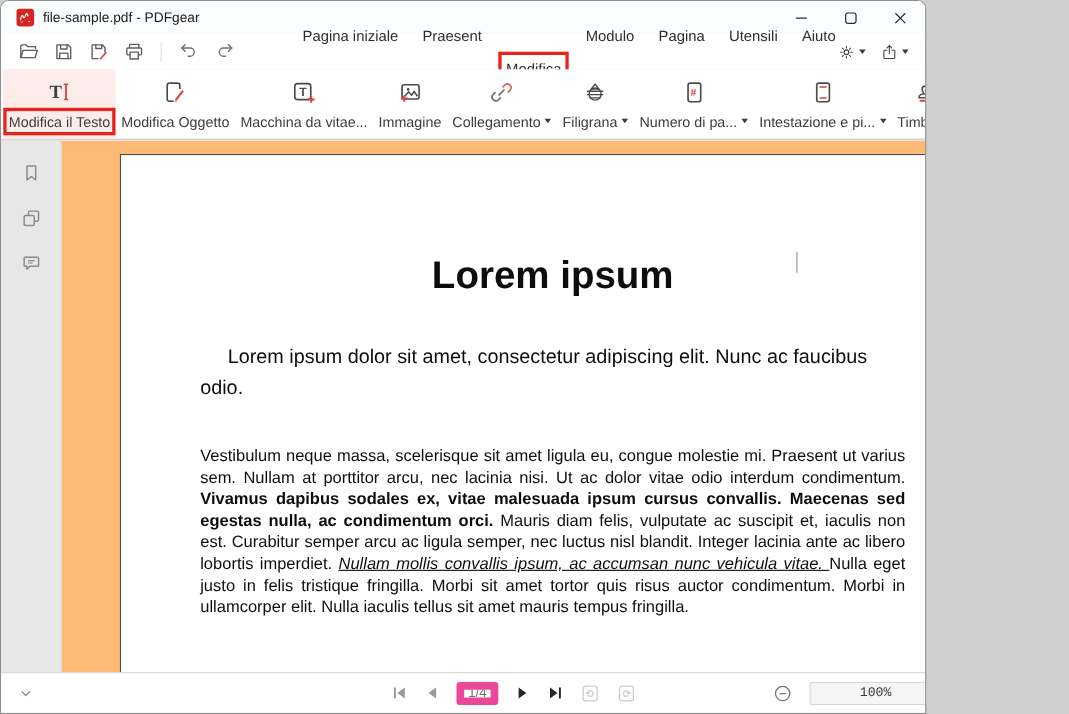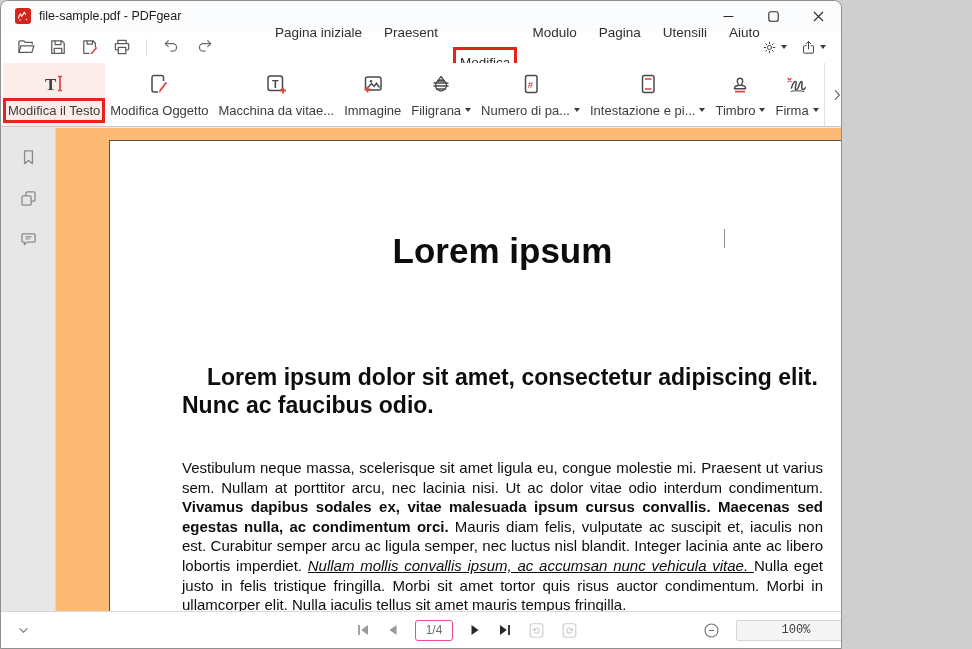--- a/index.html
+++ b/index.html
@@ -44,40 +44,40 @@
   .content { position:absolute; top:127px; left:0; right:0; bottom:37px; background:#fdba74; }
   .side-panel { position:absolute; left:0; top:0; bottom:0; width:55px; background:#e7e7e7;
                 border-right:1px solid #dbdbdb; display:flex; flex-direction:column; align-items:center;
                 padding-top:16px; gap:15px; }
   .sp-btn { width:26px; height:26px; display:flex; align-items:center; justify-content:center; }
   .viewer { position:absolute; left:56px; right:0; top:0; bottom:0; overflow:hidden; }
 
   .page { position:absolute; left:52px; top:12px; width:792px; height:620px; background:#fff;
           border:1px solid #4f4f4f; padding:0 77px 0 72px; color:#0d0d0d; }
   .doc-title { margin-top:90px; font-size:35px; line-height:40px; font-weight:bold; text-align:center; }
-  .doc-heading { margin-top:93px; font-size:23px; line-height:27.5px; font-weight:bold; text-indent:25px; }
+  .doc-heading { margin-top:40px; font-size:18px; line-height:27.5px; font-weight:normal; text-indent:25px; }
   .doc-body { margin-top:39px; font-size:15px; line-height:19.6px; text-align:justify; }
   .seg-bold { font-weight:bold; }
   .seg-italic { font-style:italic;text-decoration:underline; }
   .text-caret { position:absolute; left:614px; top:88px; width:1px; height:19px; background:#8f8f8f; }
 
   .float-btn { position:absolute; width:39px; height:39px; border-radius:50%;
                display:flex; align-items:center; justify-content:center;
                box-shadow:0 0 0 3px rgba(255,255,255,.9), 0 1px 5px rgba(0,0,0,.25); }
   .float-word { left:848px; top:37px; background:#1d88e8; }
   .float-ai { left:848px; top:422px; background:#e8625c; }
   .scroll-thumb { position:absolute; left:904px; top:36px; width:7px; height:55px; background:#b9b9b9; border-radius:3.5px; }
 
   
   .bottombar { position:absolute; left:0; right:0; bottom:0; height:37px; background:#fff; border-top:1px solid #d8d8d8; }
   .bb-item { position:absolute; top:0; height:100%; display:flex; align-items:center; }
   .sidebar-toggle { left:14px; }
   .pager { left:354px; gap:14px; }
   .pg-btn { display:flex; align-items:center; justify-content:center; }
-  .page-input { width:38px; height:21px; border:1px solid #ec4899; border-radius:3px; text-align:center;
+  .page-input { width:38px; height:21px; border:7px solid #ec4899; border-radius:3px; text-align:center;
                 font-size:12px; color:#6f6f6f; background:#fff; font-family:"Liberation Sans",sans-serif; }
   .zoomer { left:701px; gap:15px; }
   .zoom-input { width:120px; height:21px; border:1px solid #d6d6d6; border-radius:2px; text-align:center;
                 font-size:12px; color:#3c3c3c; background:#f5f5f5; font-family:Liberation Mono, monospace; }
 
   svg { display:block; }
 </style>
 </head>
 <body>
 
@@ -244,20 +244,33 @@
             <circle cx="10" cy="9.3" r="1.2" fill="#4a4a4a"></circle>
             <path d="M7 15.5l3.5-4 2.6 3 2.4-3.2 3 4.2" stroke="#4a4a4a" stroke-width="1.4"></path>
             <path d="M6.5 14.5v6M3.5 17.5h6" stroke="#e0433d" stroke-width="1.8"></path>
           </svg>
       </div>
       <span class="tb-label">
           <span>Immagine</span>
         </span>
     </div>
 
+    <div class="tb-btn">
+      <div class="tb-icon">
+        <svg width="24" height="24" viewBox="0 0 24 24" fill="none" stroke-linecap="round">
+            <path d="M9.8 14.2l4.4-4.4" stroke="#6a6a6a" stroke-width="1.5"></path>
+            <path d="M13.2 7l1.7-1.7a3.4 3.4 0 0 1 4.8 4.8L18 11.8" stroke="#cf6c66" stroke-width="1.5"></path>
+            <path d="M10.8 17l-1.7 1.7a3.4 3.4 0 0 1-4.8-4.8L6 12.2" stroke="#6a6a6a" stroke-width="1.5"></path>
+          </svg>
+      </div>
+      <span class="tb-label">
+          <span>Collegamento</span>
+          <span class="tb-caret"></span>
+        </span>
+    </div>
 
     <div class="tb-btn">
       <div class="tb-icon">
         <svg width="24" height="24" viewBox="0 0 24 24" fill="none" stroke="#4a4a4a" stroke-width="1.3">
             <path d="M12 4.5l3.5 4.5h-7z"></path>
             <circle cx="12" cy="13.5" r="5.5"></circle>
             <path d="M4.5 11h15M4.5 14h15M7 17h10"></path>
           </svg>
       </div>
       <span class="tb-label">

